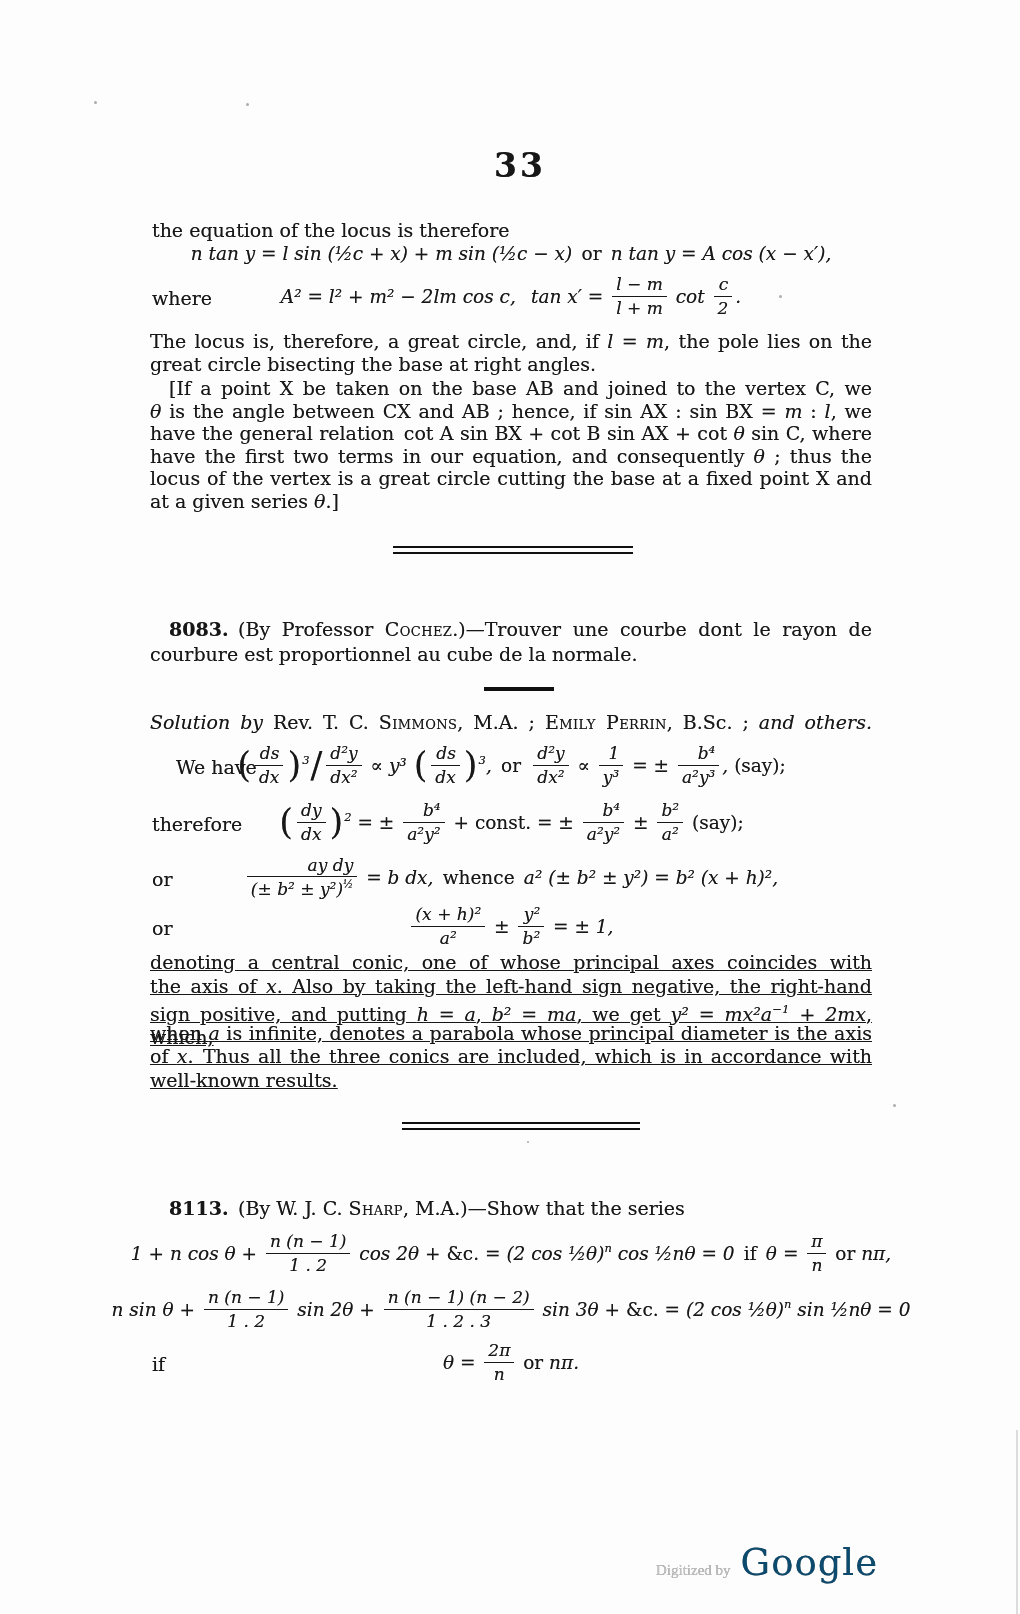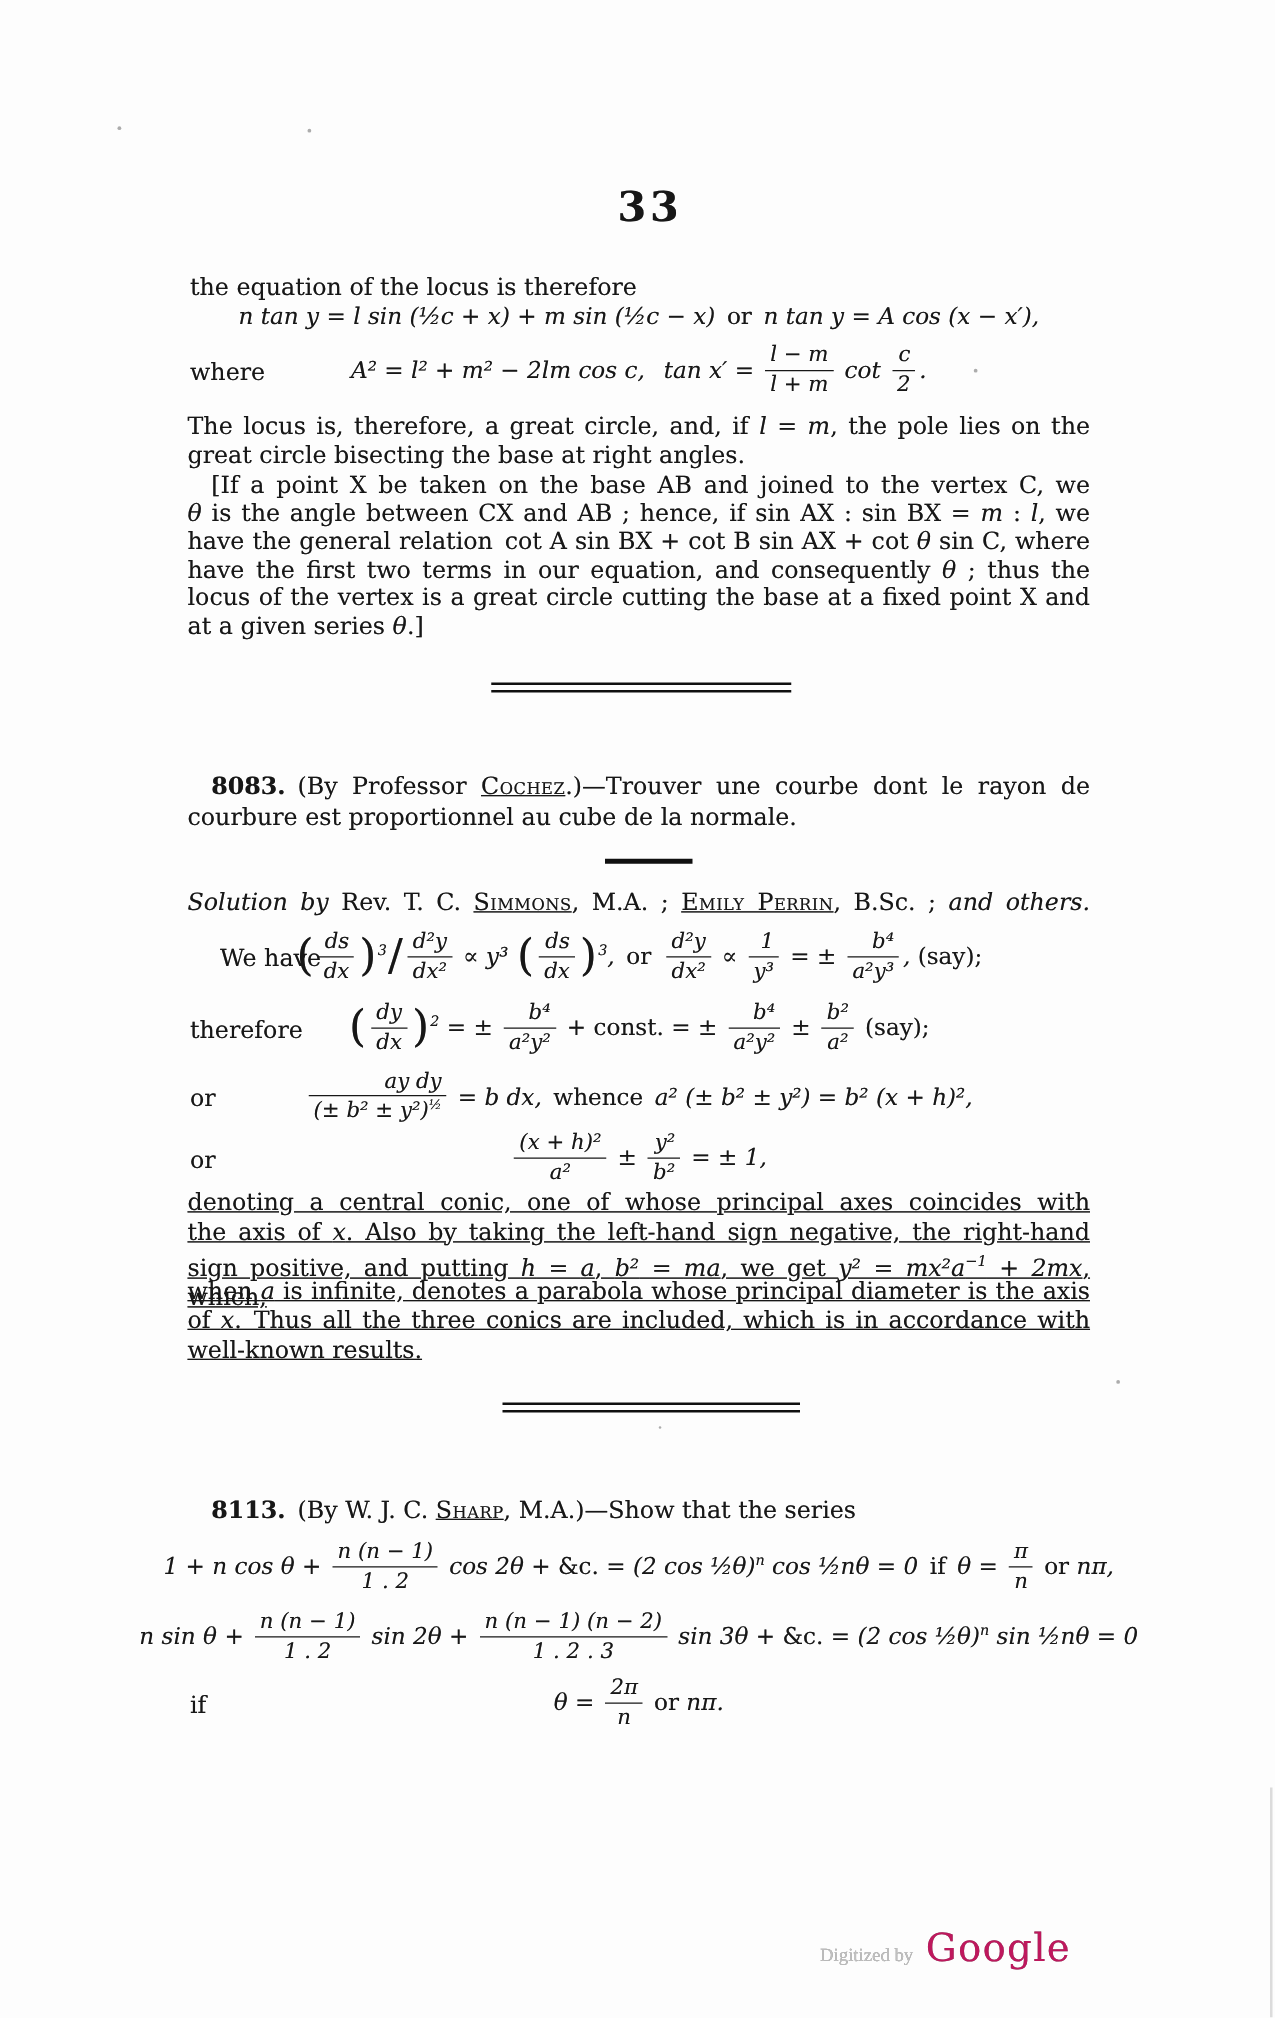--- a/index.html
+++ b/index.html
@@ -17,34 +17,34 @@
   .pline{text-align:justify;text-align-last:justify;line-height:22.5px;height:22.5px;white-space:normal;}
   .pline.nolast{text-align-last:left;}
   .para.loose .pline{line-height:23.5px;height:23.5px;}
   .para.head .pline{line-height:24.5px;height:24.5px;}
   .eqrow{position:absolute;left:150px;width:722px;display:flex;align-items:center;
     justify-content:center;font-size:18.5px;}
   .eqlabel{position:absolute;left:2px;top:50%;transform:translateY(-50%);font-size:19px;font-style:normal;}
   .eqc{white-space:nowrap;}
   .sm,.si{font-style:italic;}
   .sr{font-style:normal;}
-  .ssc{font-variant:small-caps;letter-spacing:.4px;text-decoration:underline;}
+  .ssc{font-variant:small-caps;letter-spacing:.4px;}
   .sb{font-weight:700;}
   .ssup{font-size:.62em;vertical-align:.65em;font-style:italic;}
   .frac{display:inline-block;vertical-align:middle;text-align:center;font-size:.92em;
     line-height:1.18;margin:0 3px;transform:translateY(-2px);font-style:italic;}
   .fn{display:block;border-bottom:1.6px solid #171717;padding:0 4px 1px;text-align:right;}
   .fd{display:block;padding:1px 4px 0;}
   .bigp{display:inline-block;font-size:1.9em;vertical-align:middle;line-height:0;
     font-style:normal;margin:0 1px;transform:translateY(-2px);}
   .rule2{position:absolute;height:3.6px;border-top:2.6px solid #101010;border-bottom:2.6px solid #101010;}
   .rule1{position:absolute;height:3.6px;background:#101010;}
   .watermark{position:absolute;top:1541px;left:656px;display:flex;align-items:baseline;}
   .wm-pre{font-family:Liberation Serif, serif;font-size:15px;color:#c0c0c0;margin-right:10px;}
-  .wm-logo{font-size:31px;letter-spacing:1px;color:#be185d;font-weight:400;}
+  .wm-logo{font-size:37px;letter-spacing:1px;color:#0c4a6e;font-weight:400;}
   .speck{position:absolute;background:#909090;border-radius:50%;opacity:.75;}
   .edge{position:absolute;right:2px;top:1430px;height:184px;width:2px;background:#dcdcdc;}
 </style>
 </head>
 <body>
 
 <div class="page ink">
 
   <div class="pagenum">33</div>
 

